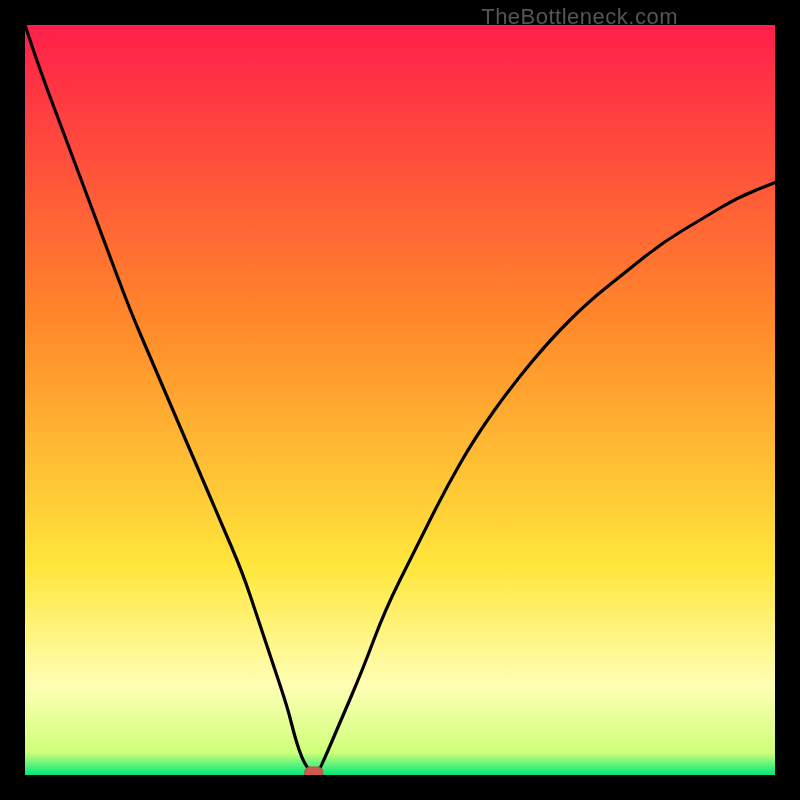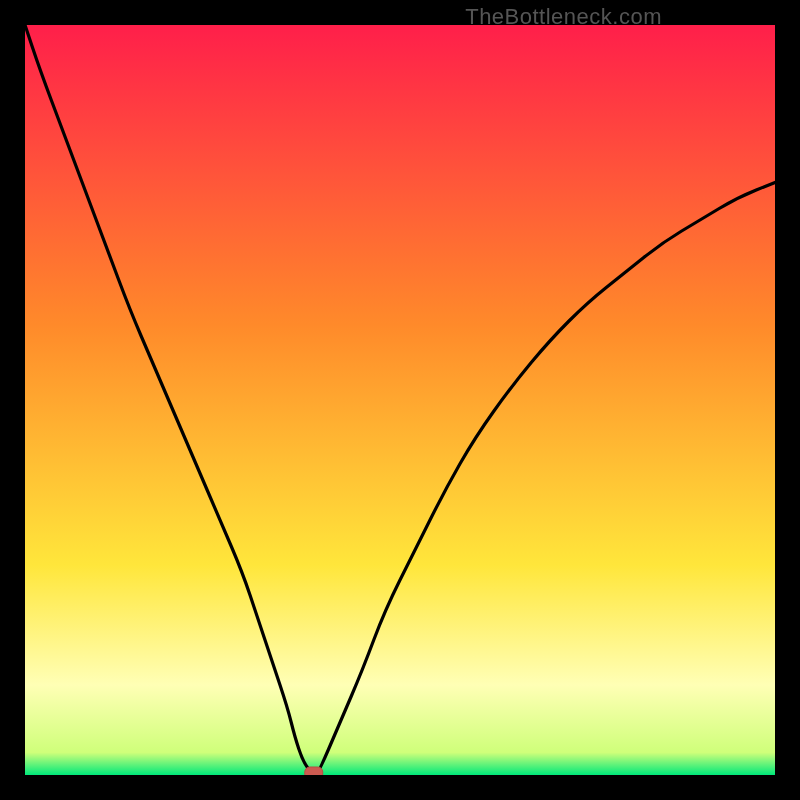--- a/index.html
+++ b/index.html
@@ -9,20 +9,21 @@
     height: 800px;
     background: #000;
     font-family: Arial, Helvetica, sans-serif;
     overflow: hidden;
   }
   .outer {
     position: relative;
     width: 672px;
     height: 800px;
     background: #000;
+    padding-left: 16px;
   }
   .watermark {
     position: absolute;
     top: 4px;
     right: 10px;
     color: #555;
     font-size: 22px;
     font-weight: 500;
     letter-spacing: 0.5px;
     z-index: 10;

